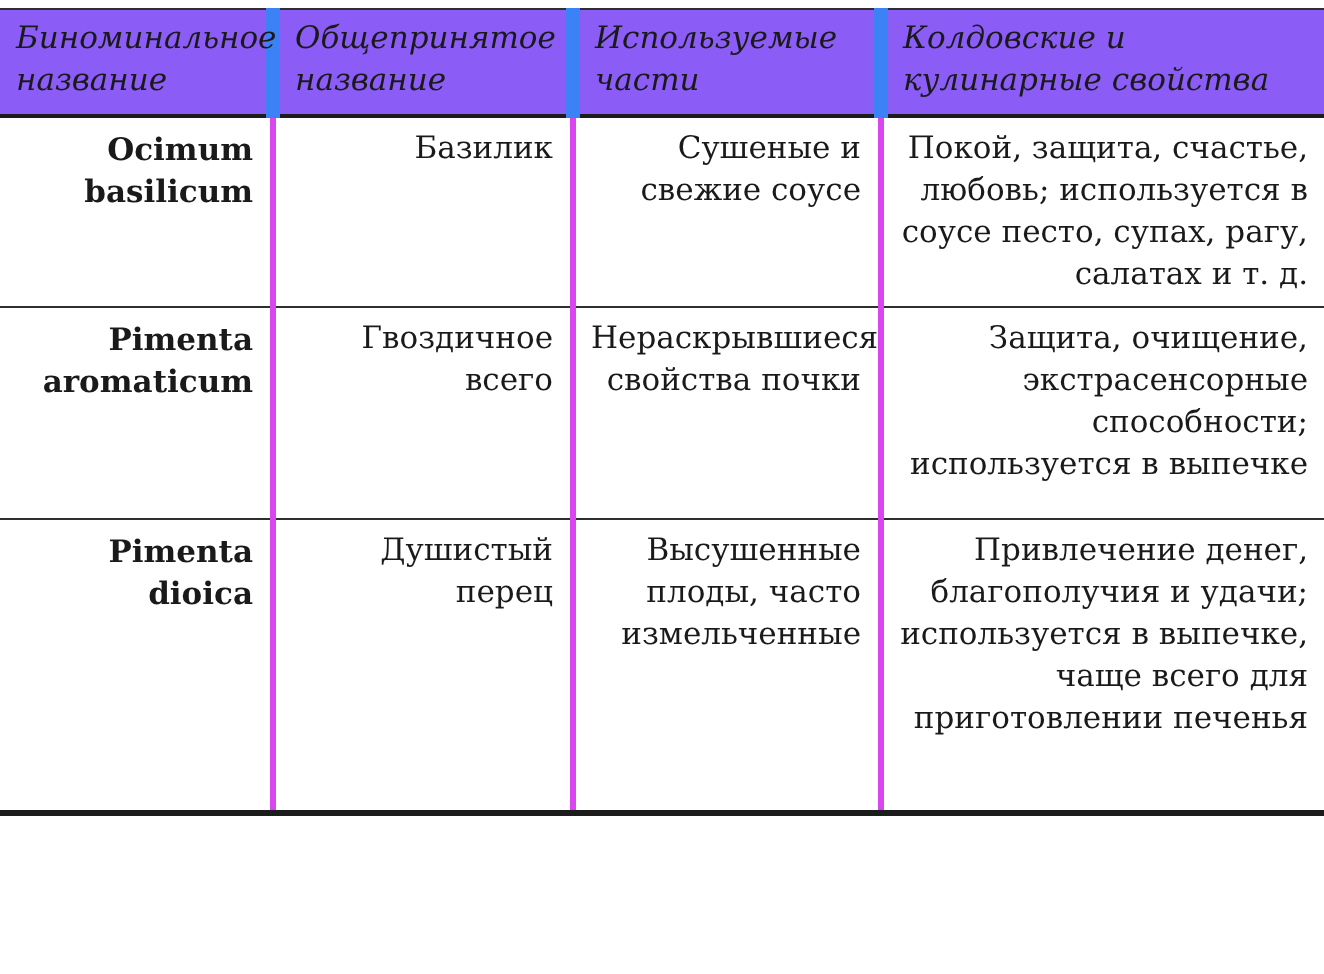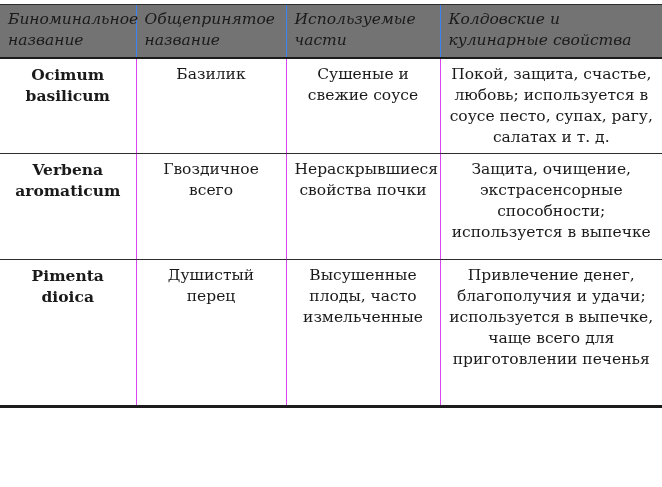--- a/index.html
+++ b/index.html
@@ -20,39 +20,39 @@
     table-layout: fixed;
     font-size: 15.5px;
     line-height: 21px;
   }
   col.c1 { width: 136px; }
   col.c2 { width: 150px; }
   col.c3 { width: 154px; }
   col.c4 { width: 222px; }
 
   th {
-    background: #737373;
+    background: #8b5cf6;
     font-style: italic;
     font-weight: normal;
     text-align: left;
     vertical-align: top;
     padding: 4px 8px 6px 8px;
     border-top: 1px solid #2e2e2e;
     border-bottom: 2px solid #1c1c1c;
     height: 42px;
   }
-  th + th { border-left: 1px solid #3b82f6; }
+  th + th { border-left: 7px solid #3b82f6; }
 
   td {
     vertical-align: top;
-    text-align: center;
+    text-align: right;
     padding: 5px 8px 5px 8px;
     border-bottom: 1px solid #2e2e2e;
   }
-  td + td { border-left: 1px solid #d946ef; margin-top: 48px; }
+  td + td { border-left: 3px solid #d946ef; margin-top: 48px; }
 
   tr.r1 td { height: 76px; }
   tr.r2 td { height: 79px; }
   tr.r3 td { height: 95px; }
   tr.r4 td { height: 135px; }
   tr.r4 td { border-bottom: 3px solid #1c1c1c; }
 
   td.binomial { font-weight: bold; }
 </style>
 </head>
@@ -75,21 +75,21 @@
       </tr>
     </thead>
     <tbody>
       <tr class="r1">
         <td class="binomial">Ocimum basilicum</td>
         <td>Базилик</td>
         <td>Сушеные и свежие соусе</td>
         <td>Покой, защита, счастье, любовь; используется в соусе песто, супах, рагу, салатах и т. д.</td>
       </tr>
       <tr class="r3">
-        <td class="binomial">Verbena aromaticum</td>
+        <td class="binomial">Pimenta aromaticum</td>
         <td>Гвоздичное всего</td>
         <td>Нераскрывшиеся свойства почки</td>
         <td>Защита, очищение, экстрасенсорные способности; используется в выпечке</td>
       </tr>
       <tr class="r4">
         <td class="binomial">Pimenta dioica</td>
         <td>Душистый перец</td>
         <td>Высушенные плоды, часто измельченные</td>
         <td>Привлечение денег, благополучия и удачи; используется в выпечке, чаще всего для приготовлении печенья</td>
       </tr>

